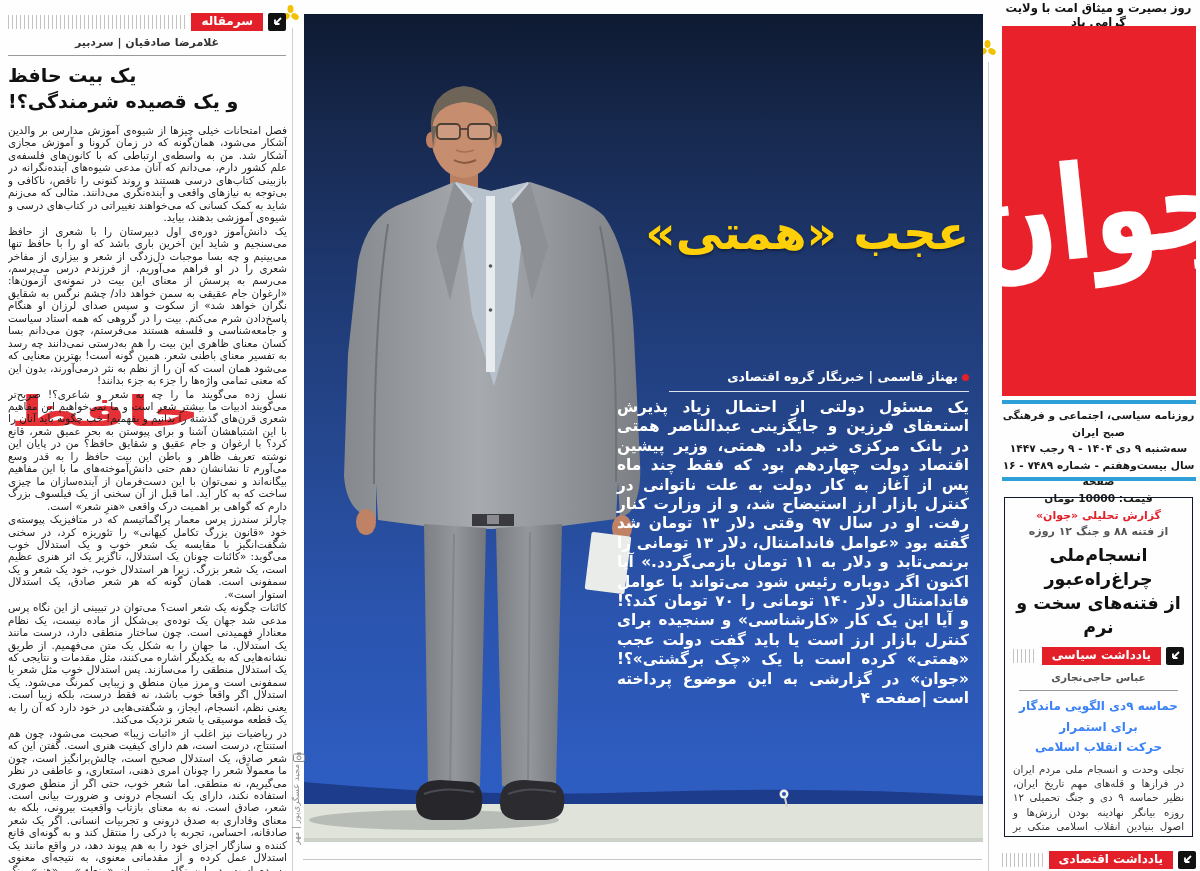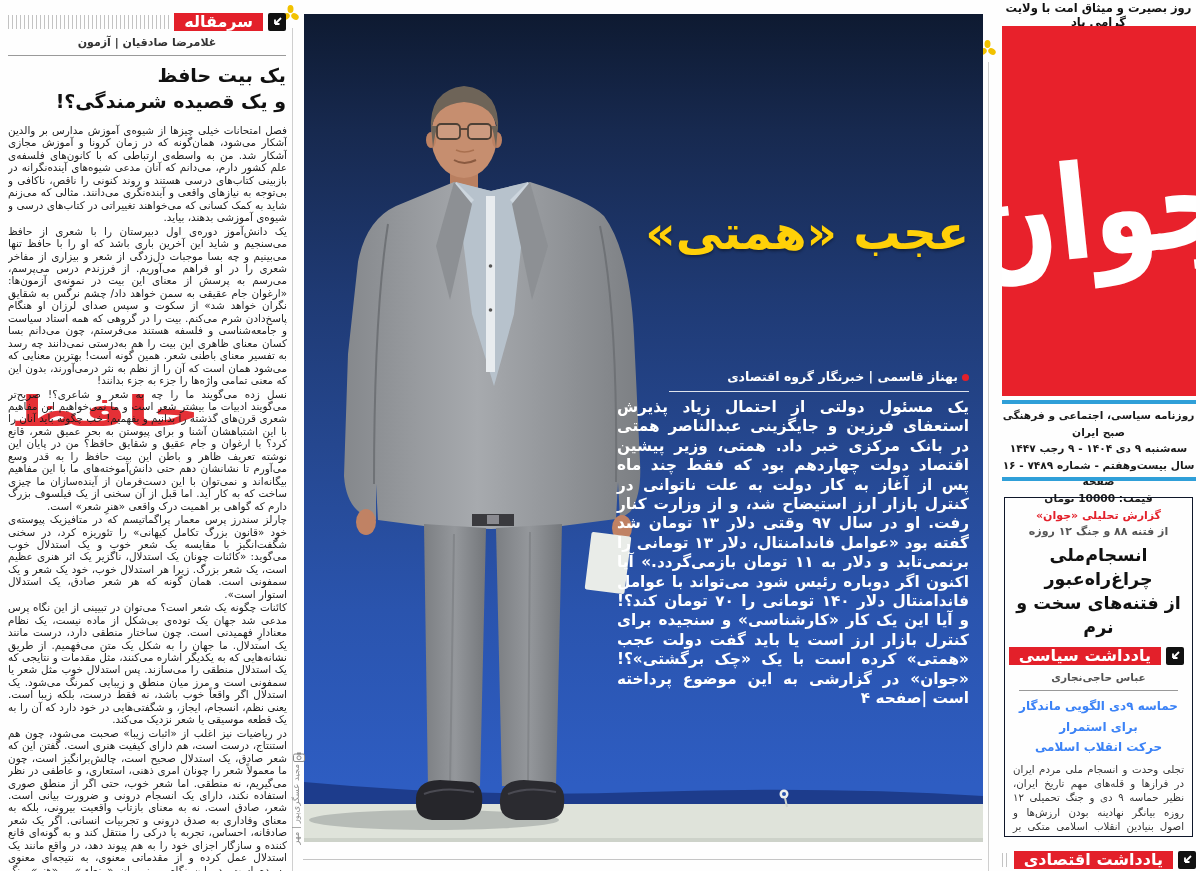--- a/index.html
+++ b/index.html
@@ -1,31 +1,31 @@
 <!DOCTYPE html>
 <html lang="fa" dir="rtl"><head>
 <meta charset="utf-8">
 <style>
   html,body{margin:0;padding:0;background:#e9e9e9;}
   #page{position:relative;width:1200px;height:871px;background:#fefefe;overflow:hidden;
         font-family:"DejaVu Sans",sans-serif;direction:rtl;}
   .abs{position:absolute;}
   
   .hatch{background:repeating-linear-gradient(90deg,#c3c3c3 0 1px,transparent 1px 4px);height:14px;}
-  .badge{background:#e3202a;color:#fff;font-size:16px;font-weight:bold;
+  .badge{background:#e3202a;color:#fff;font-size:12px;font-weight:bold;
          padding:2px 10px 3px;line-height:13px;white-space:nowrap;}
   .corner-ico{width:18px;height:18px;background:#111;border-radius:2px;display:flex;
               align-items:center;justify-content:center;flex:0 0 auto;}
   .rule{background:#9a9a9a;height:1px;}
   .vrule{background:#cfcfcf;width:1px;}
   
   .ed-badge-row{display:flex;align-items:center;gap:5px;}
   .ed-badge-row .hatch{flex:1;}
   .ed-author{font-size:11px;font-weight:bold;color:#333;text-align:center;}
-  .ed-title{font-size:19px;font-weight:bold;color:#111;text-align:right;line-height:26px;}
+  .ed-title{font-size:19px;font-weight:bold;color:#111;text-align:left;line-height:26px;}
   .ed-body{font-size:10.4px;line-height:12.45px;color:#1c1c1c;text-align:justify;overflow:hidden;}
   .ed-body p{margin:0 0 1px;position:relative;z-index:1;}
   .hafez-mark{position:absolute;z-index:0;color:#e4262c;font-weight:bold;font-size:42px;
               transform:scaleX(1.6);opacity:.95;}
   
   .photo{left:304px;top:14px;width:679px;height:828px;overflow:hidden;
          background:linear-gradient(180deg,#0e1a31 0%,#17294f 14%,#1f3a74 34%,#25478f 52%,#2a54ae 72%,#2e5dc2 93%,#2e5dc2 100%);}
   .headline{right:14px;top:184px;text-align:right;color:#ffd008;font-weight:bold;
             font-size:47px;line-height:70px;text-shadow:0 2px 3px rgba(0,0,0,.35);white-space:nowrap;}
   .byline{right:14px;top:355px;color:#fff;font-size:12.5px;font-weight:bold;
@@ -239,21 +239,21 @@
 
   <div class="abs ed-badge-row" style="left:8px;top:13px;width:278px;">
     <span class="corner-ico">
       <svg width="12" height="12" viewBox="0 0 12 12">
           <path d="M10 2 L4 8 M4 8 L4 3.5 M4 8 L8.5 8" stroke="#fff" stroke-width="1.8" fill="none"></path>
         </svg>
     </span>
     <span class="badge">سرمقاله</span>
     <span class="hatch"></span>
   </div>
-  <div class="abs ed-author" style="left:8px;top:36px;width:278px;">غلامرضا صادقیان | آزمون</div>
+  <div class="abs ed-author" style="left:8px;top:36px;width:278px;">غلامرضا صادقیان | سردبیر</div>
   <div class="abs rule" style="left:8px;top:55px;width:278px;"></div>
   <div class="abs ed-title" style="left:8px;top:62px;width:278px;">
     <div>یک بیت حافظ</div>
     <div>و یک قصیده شرمندگی؟!</div>
   </div>
   <div class="abs ed-body" style="left:8px;top:124px;width:279px;height:747px;">
     <span class="hafez-mark" style="left:38px;top:282px;">حافظ</span>
     <p>فصل امتحانات خیلی چیزها از شیوه‌ی آموزش مدارس بر والدین آشکار می‌شود، همان‌گونه که در زمان کرونا و آموزش مجازی آشکار شد. من به واسطه‌ی ارتباطی که با کانون‌های فلسفه‌ی علم کشور دارم، می‌دانم که آنان مدعی شیوه‌های آینده‌نگرانه در بازبینی کتاب‌های درسی هستند و روند کنونی را ناقص، ناکافی و بی‌توجه به نیازهای واقعی و آینده‌نگری می‌دانند. مثالی که می‌زنم شاید به کمک کسانی که می‌خواهند تغییراتی در کتاب‌های درسی و شیوه‌ی آموزشی بدهند، بیاید.</p>
     <p>یک دانش‌آموز دوره‌ی اول دبیرستان را با شعری از حافظ می‌سنجیم و شاید این آخرین باری باشد که او را با حافظ تنها می‌بینیم و چه بسا موجبات دل‌زدگی از شعر و بیزاری از مفاخر شعری را در او فراهم می‌آوریم. از فرزندم درس می‌پرسم، می‌رسم به پرسش از معنای این بیت در نمونه‌ی آزمون‌ها: «ارغوان جام عقیقی به سمن خواهد داد/ چشم نرگس به شقایق نگران خواهد شد» از سکوت و سپس صدای لرزان او هنگام پاسخ‌دادن شرم می‌کنم. بیت را در گروهی که همه استاد سیاست و جامعه‌شناسی و فلسفه هستند می‌فرستم، چون می‌دانم بسا کسان معنای ظاهری این بیت را هم به‌درستی نمی‌دانند چه رسد به تفسیر معنای باطنی شعر. همین گونه است! بهترین معنایی که می‌شود همان است که آن را از نظم به نثر درمی‌آورند، بدون این که معنی تمامی واژه‌ها را جزء به جزء بدانند!</p>
     <p>نسل زده می‌گویند ما را چه به شعر و شاعری؟! صریح‌تر می‌گویند ادبیات ما بیشتر شعر است و ما نمی‌خواهیم این مفاهیم شعری قرن‌های گذشته را بدانیم و بفهمیم! خب چگونه باید آنان را با این اشتباهشان آشنا و برای پیوستن به بحر عمیق شعر، قانع کرد؟ با ارغوان و جام عقیق و شقایق حافظ؟ من در پایان این نوشته تعریف ظاهر و باطن این بیت حافظ را به قدر وسع می‌آورم تا نشانشان دهم حتی دانش‌آموخته‌های ما با این مفاهیم بیگانه‌اند و نمی‌توان با این دست‌فرمان از آینده‌سازان ما چیزی ساخت که به کار آید. اما قبل از آن سخنی از یک فیلسوف بزرگ دارم که گواهی بر اهمیت درک واقعی «هنرِ شعر» است.</p>

